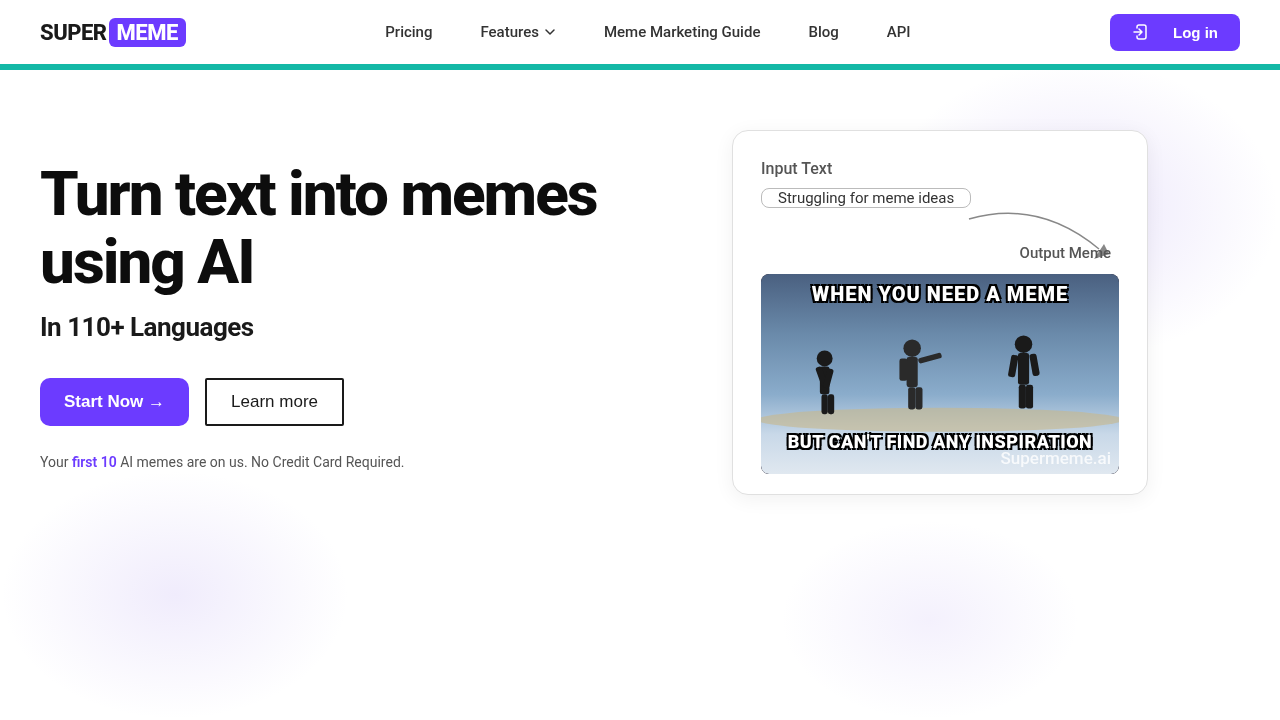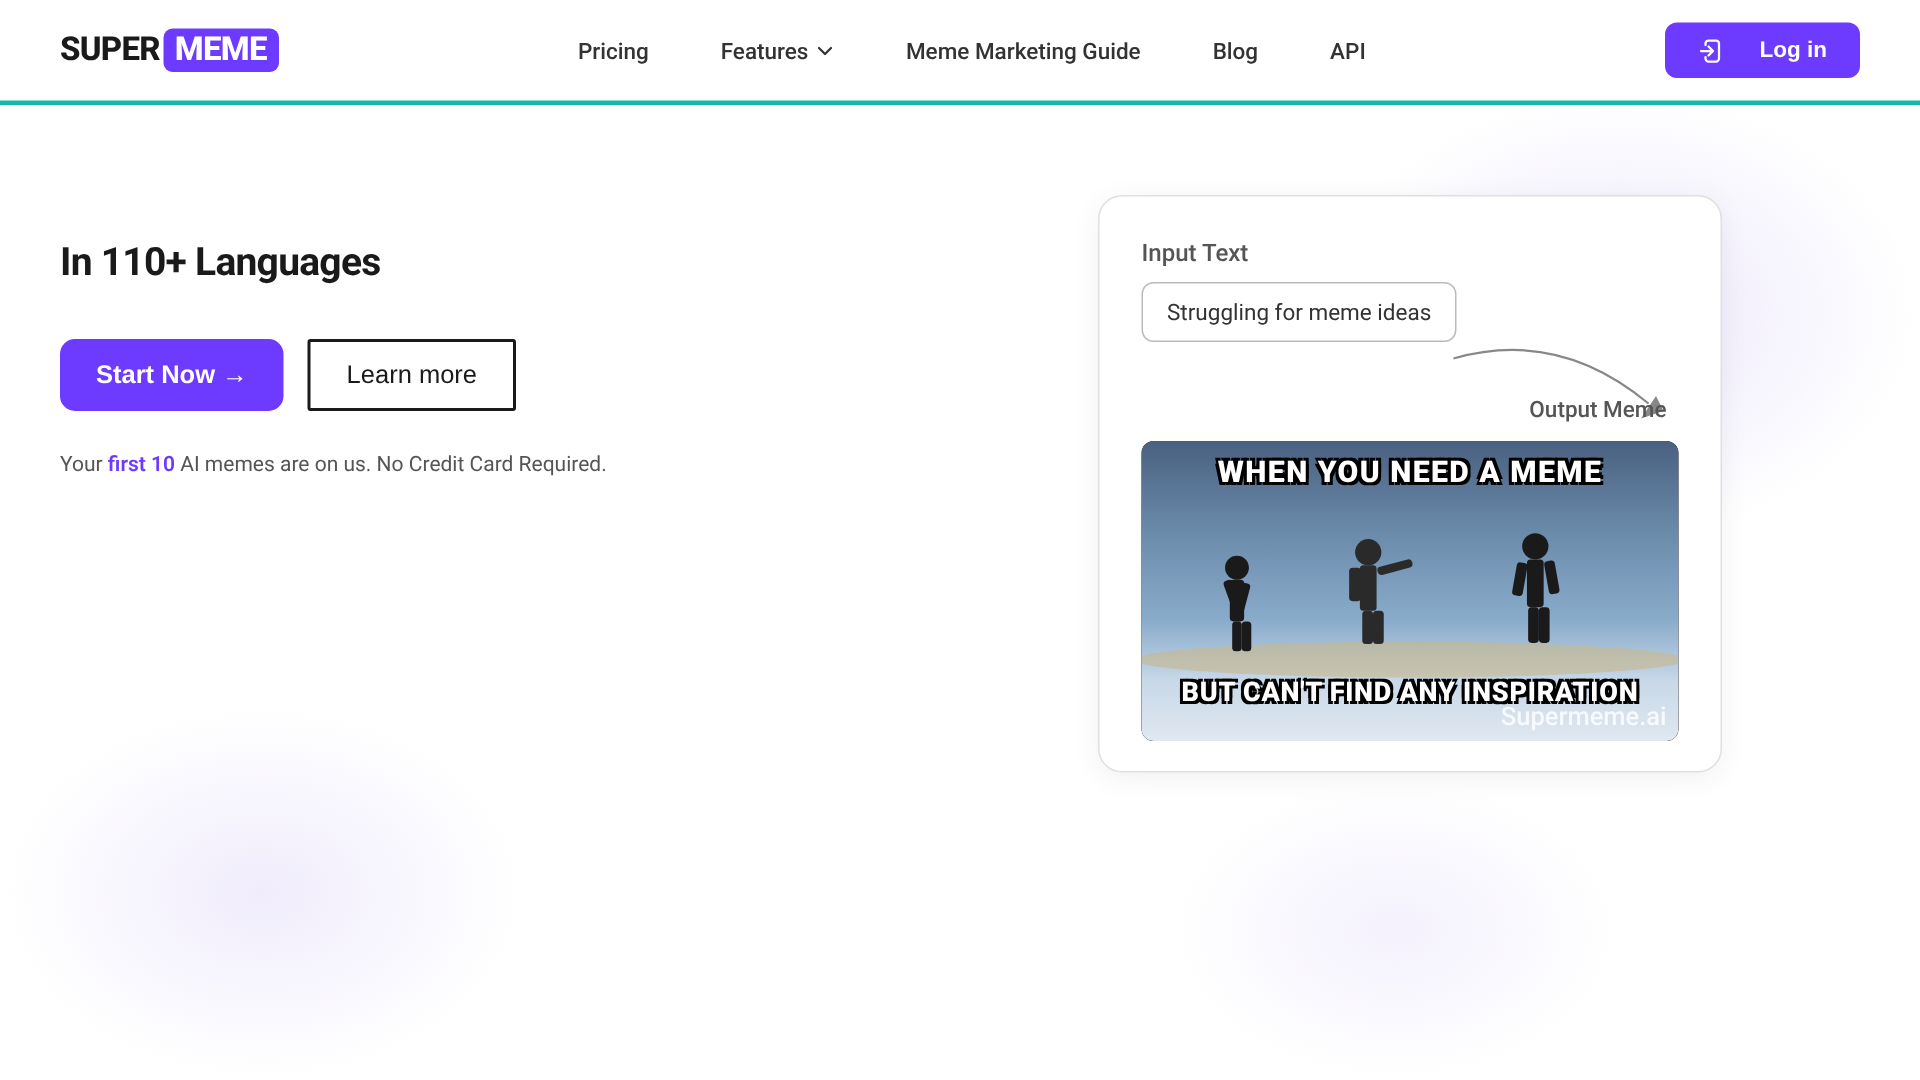--- a/index.html
+++ b/index.html
@@ -41,21 +41,21 @@
       pointer-events: none;
     }
 
     
     nav {
       display: flex;
       align-items: center;
       justify-content: space-between;
       padding: 0 40px;
       height: 70px;
-      border-bottom: 3px solid #14b8a6;
+      border-bottom: 6px solid #14b8a6;
       position: relative;
       z-index: 10;
     }
 
     .nav-logo {
       display: flex;
       align-items: center;
       gap: 0;
     }
 
@@ -218,21 +218,21 @@
     .demo-input-label {
       font-size: 16px;
       color: #555;
       margin-bottom: 10px;
       font-weight: 500;
     }
 
     .demo-input-box {
       border: 1.5px solid #bbb;
       border-radius: 8px;
-      padding: 10px 16px;
+      padding: 0 16px;
       font-size: 15px;
       color: #333;
       display: inline-block;
       background: #fff;
       margin-bottom: 6px;
     }
 
     .demo-arrow-section {
       display: flex;
       align-items: flex-start;
@@ -341,20 +341,21 @@
       <path d="M10 8H2M7 5l3 3-3 3" stroke="#fff" stroke-width="1.5" stroke-linecap="round" stroke-linejoin="round"></path>
       <path d="M5 4V3a2 2 0 012-2h5a2 2 0 012 2v10a2 2 0 01-2 2H7a2 2 0 01-2-2v-1" stroke="#fff" stroke-width="1.5" stroke-linecap="round"></path>
     </svg>
     <span>Log in</span>
   </button>
 </nav>
 
 <div class="main-container">
 
   <div class="hero-left">
+    <h1 class="hero-title">Turn text into memes using AI</h1>
     <h2 class="hero-subtitle">In 110+ Languages</h2>
 
     <div class="hero-buttons">
       <button class="btn-start">Start Now →</button>
       <button class="btn-learn">Learn more</button>
     </div>
 
     <p class="hero-note">
       <span>Your </span><span class="highlight">first 10</span><span> AI memes are on us. No Credit Card Required.</span>
     </p>

